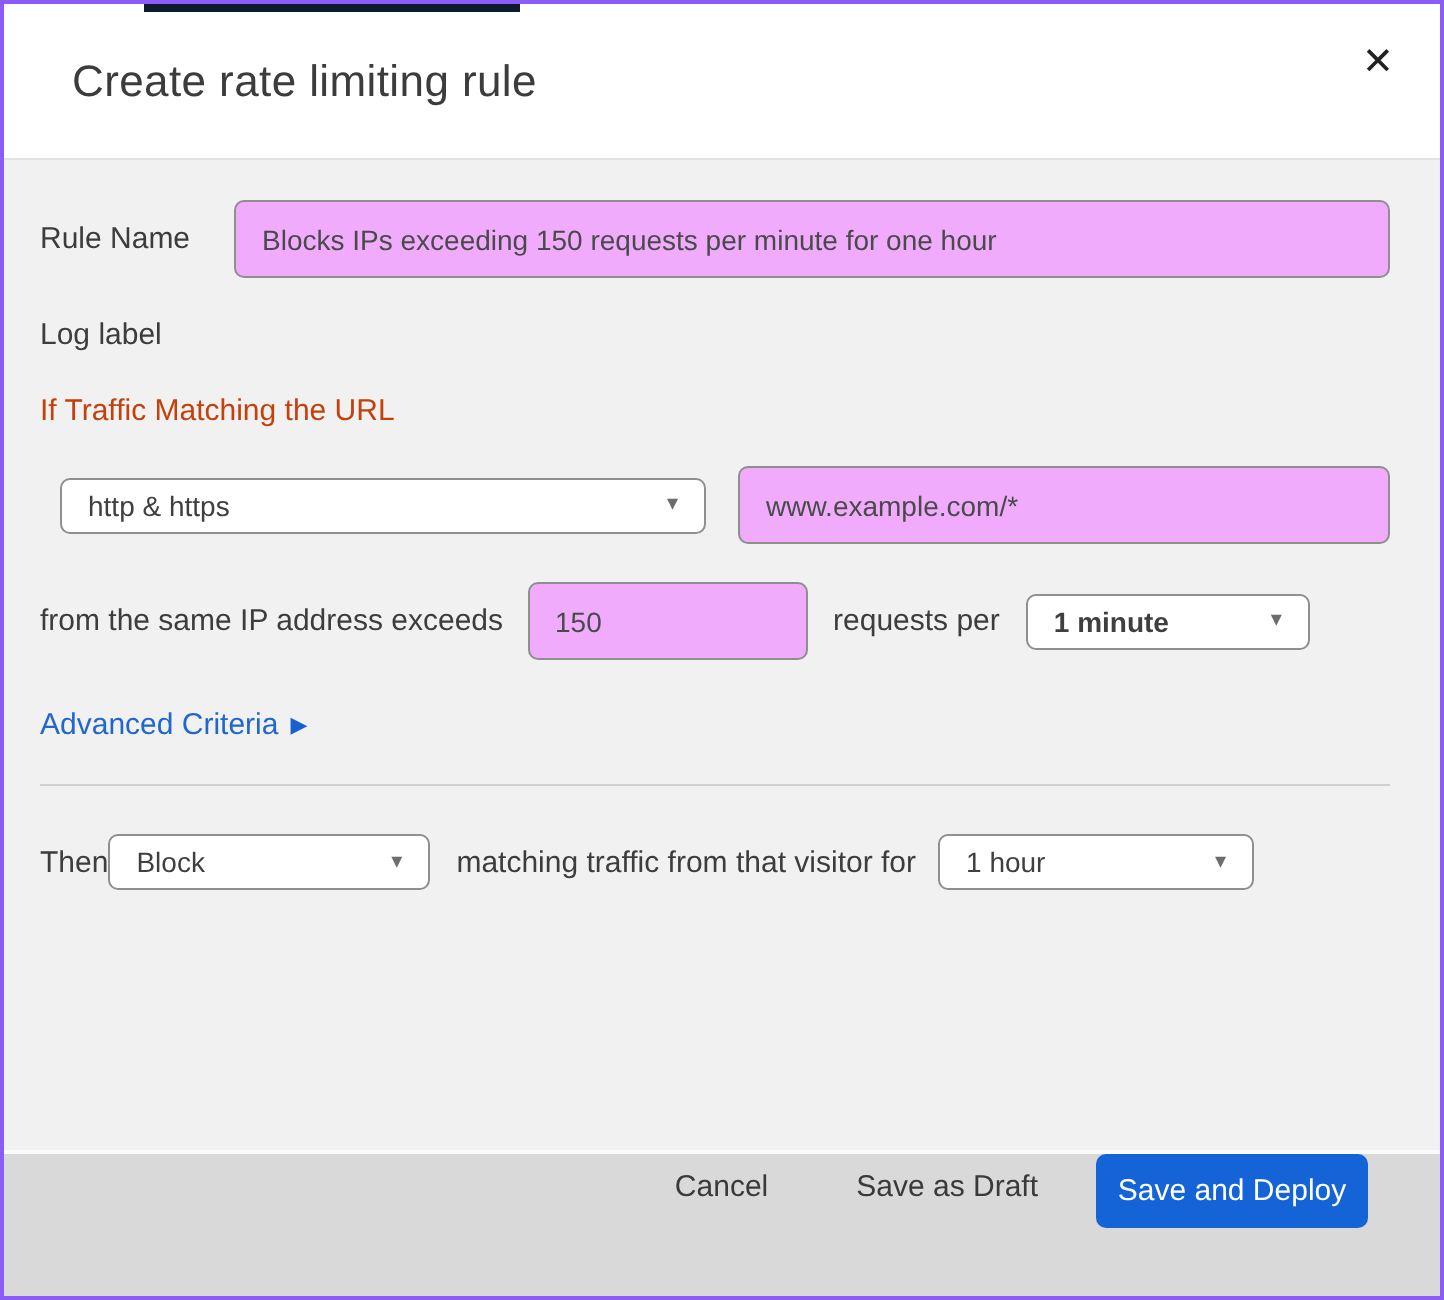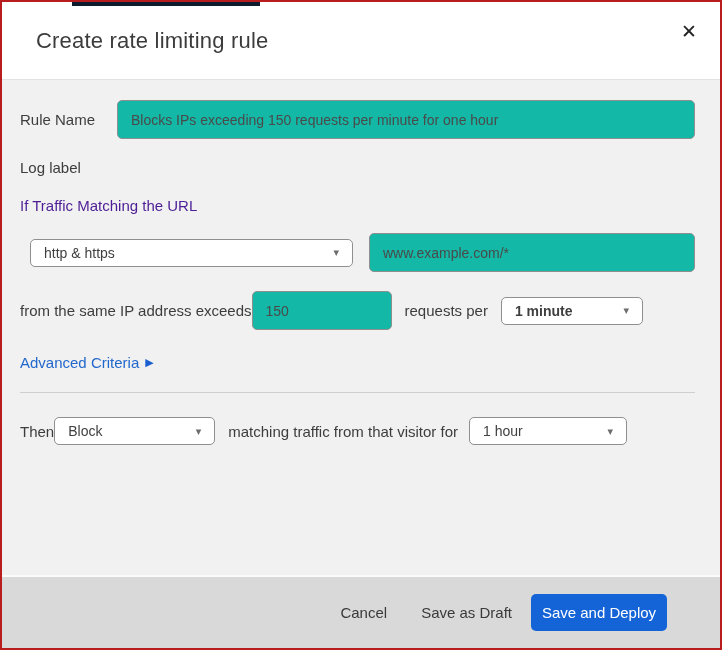--- a/index.html
+++ b/index.html
@@ -6,21 +6,21 @@
   html, body { width: 722px; height: 650px; }
   body {
     font-family: "Liberation Sans", "DejaVu Sans", sans-serif;
     background: #fff;
     color: #3a3a3a;
   }
   .dialog {
     position: relative;
     width: 722px;
     height: 650px;
-    border: 2px solid #b91c1c;
+    border: 2px solid #8b5cf6;
     background: #f1f1f1;
     display: flex;
     flex-direction: column;
     overflow: hidden;
   }
   .top-accent-bar {
     position: absolute;
     left: 70px; top: 0;
     width: 188px; height: 4px;
     background: #0d1b2e;
@@ -65,32 +65,32 @@
     align-items: center;
     margin-top: 20px;
   }
   .field-label {
     flex: 0 0 97px;
     font-size: 15px;
     color: #3d3d3d;
   }
   .text-input {
     height: 39px;
-    background: #14b8a6;
+    background: #f0abfc;
     border: 1px solid #8f8f8f;
     border-radius: 5px;
     padding: 0 13px;
     font-size: 14px;
     color: #4a4a4a;
     font-family: "Liberation Sans", sans-serif;
     outline: none;
   }
   .text-input::placeholder { color: #757575; opacity: 1; }
   .grow { flex: 1 1 auto; }
-  .intro-text { margin-top: 21px; font-size: 15px; color: #4c1d95; }
+  .intro-text { margin-top: 21px; font-size: 15px; color: #c2410c; }
   .inline-row {
     display: flex;
     align-items: center;
     margin-top: 19px;
   }
   .indent { margin-left: 10px; }
   .inline-text { font-size: 15px; color: #3d3d3d; white-space: nowrap; }
   .select-box {
     height: 28px;
     background: #fff;
@@ -106,21 +106,21 @@
     gap: 28px;
   }
   .caret {
     color: #6d6d6d;
     font-size: 11px;
     margin-left: 8px;
     line-height: 1;
   }
   .w-scheme { width: 324px; }
   .w-url { width: 327px; margin-left: 16px; }
-  .w-count { width: 140px; }
+  .w-count { width: 140px; margin-left: 12px; }
   .w-period { width: 142px; margin-left: 13px; font-weight: bold; }
   .w-action { width: 161px; }
   .w-duration { width: 158px; margin-left: 11px; }
   .ml-text { margin-left: 13px; }
   .advanced-link {
     margin-top: 24px;
     display: inline-flex;
     align-items: center;
     font-size: 15px;
     color: #2268cc;
@@ -133,24 +133,24 @@
     border-top: 1px solid #cfcfcf;
     height: 0;
   }
   .then-row { margin-top: 24px; align-items: center; }
   
   .footer {
     flex: 0 0 73px;
     background: #d9d9d9;
     border-top: 2px solid #fbfbfb;
     display: flex;
-    align-items: center;
+    align-items: flex-start;
     justify-content: flex-end;
-    padding-right: 53px;
-    gap: 4px;
+    padding-right: 36px;
+    gap: 14px;
   }
   .link-btn {
     background: none;
     border: none;
     font-size: 15px;
     color: #3a3a3a;
     padding: 8px 15px;
     cursor: pointer;
     font-family: "Liberation Sans", sans-serif;
   }

